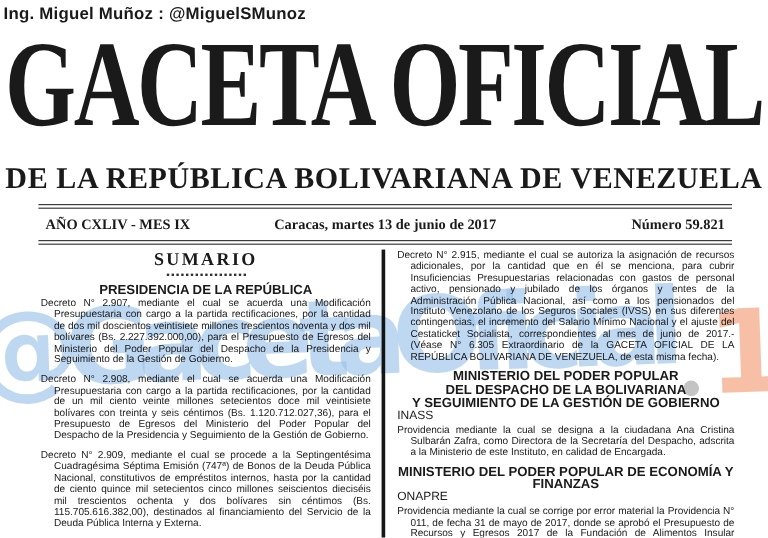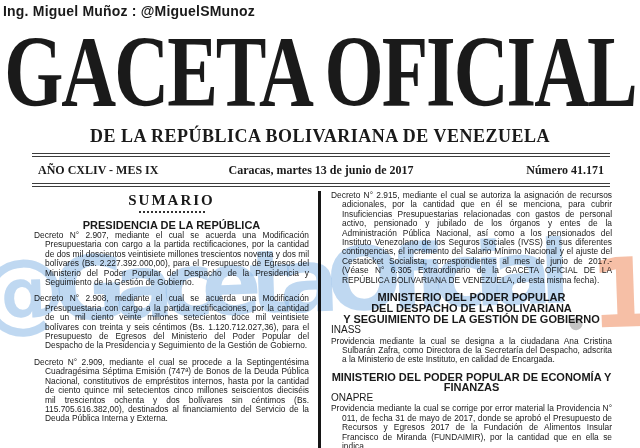--- a/index.html
+++ b/index.html
@@ -28,24 +28,24 @@
     letter-spacing:-2px;
     white-space:nowrap;
     transform:scaleY(1.34);
     transform-origin:top center;
     line-height:76px;
     display:inline-block;
   }
   .masthead-subtitle {
     font-family:"Liberation Serif", serif;
     font-weight:bold;
-    font-size:18px;
+    font-size:25px;
     letter-spacing:0.5px;
     white-space:nowrap;
-    margin-top:2px;
+    margin-top:12px;
   }
   .dateline {
     margin:6px 30px 0 32px;
     border-top:4px double #3c3c3c;
     border-bottom:4px double #3c3c3c;
     padding:6px 6px 5px 6px;
     display:flex;
     align-items:baseline;
     font-family:"Liberation Serif", serif;
     font-weight:bold;
@@ -140,21 +140,21 @@
 <div class="masthead">
   <div class="masthead-title-wrap">
     <div class="masthead-title">GACETA OFICIAL</div>
   </div>
   <div class="masthead-subtitle">DE LA REPÚBLICA BOLIVARIANA DE VENEZUELA</div>
 </div>
 
 <div class="dateline">
   <span class="dl-left">AÑO CXLIV - MES IX</span>
   <span class="dl-center">Caracas, martes 13 de junio de 2017</span>
-  <span class="dl-right">Número 41.171</span>
+  <span class="dl-right">Número 59.821</span>
 </div>
 
 <div class="columns">
 
   <div class="col-left">
     <div class="sumario-title">SUMARIO</div>
     <div class="sumario-rule"></div>
     <div class="sec-heading">PRESIDENCIA DE LA REPÚBLICA</div>
     <p class="entry">Decreto N° 2.907, mediante el cual se acuerda una Modificación Presupuestaria con cargo a la partida rectificaciones, por la cantidad de dos mil doscientos veintisiete millones trescientos noventa y dos mil bolívares (Bs. 2.227.392.000,00), para el Presupuesto de Egresos del Ministerio del Poder Popular del Despacho de la Presidencia y Seguimiento de la Gestión de Gobierno.</p>
     <p class="entry">Decreto N° 2.908, mediante el cual se acuerda una Modificación Presupuestaria con cargo a la partida rectificaciones, por la cantidad de un mil ciento veinte millones setecientos doce mil veintisiete bolívares con treinta y seis céntimos (Bs. 1.120.712.027,36), para el Presupuesto de Egresos del Ministerio del Poder Popular del Despacho de la Presidencia y Seguimiento de la Gestión de Gobierno.</p>

